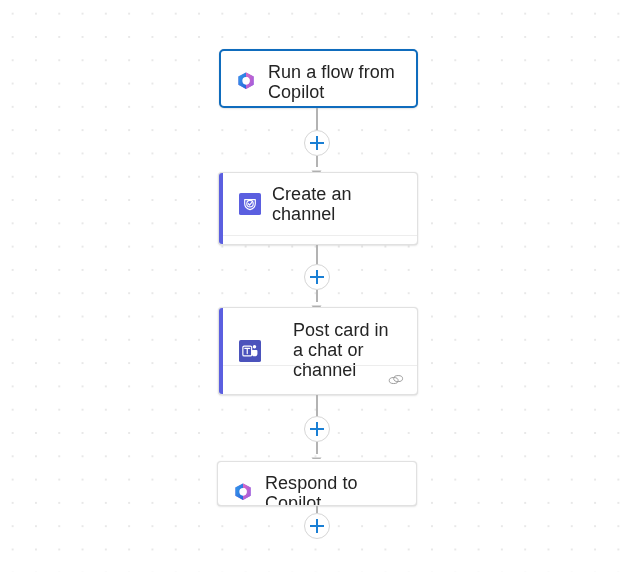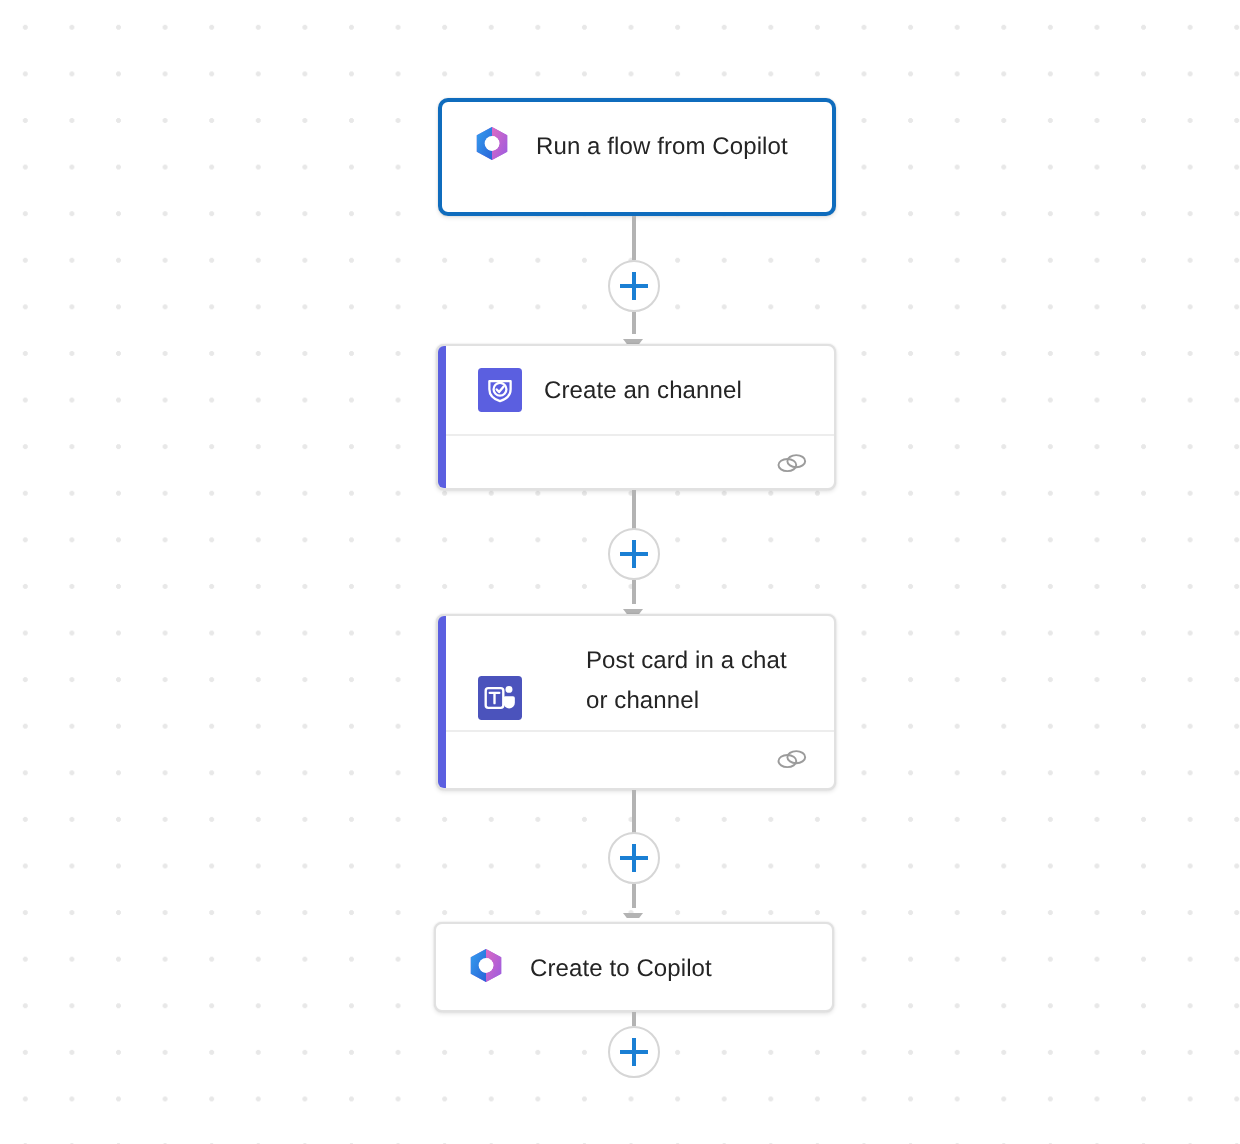--- a/index.html
+++ b/index.html
@@ -67,21 +67,21 @@
     gap: 11px;
     padding: 11px 14px 11px 20px;
     min-height: 34px;
     box-sizing: border-box;
   }
   .node.selected .node-header,
   .node.plain .node-header {
     padding-left: 14px;
   }
   .node-title {
-    font-size: 12px;
+    font-size: 18px;
     line-height: 20px;
     color: #242424;
     font-family: "Liberation Sans", sans-serif;
     letter-spacing: 0.05px;
   }
 
   .node-footer {
     border-top: 1px solid #ededed;
     height: 28px;
     display: flex;
@@ -221,21 +221,21 @@
   </div>
   <div class="conn-line" style="left:316px; top:290px; height:12px;"></div>
   <div class="arrow-head" style="left:311px; top:299px;">
     <svg viewBox="0 0 11 8" width="11" height="8">
         <path d="M0.5 0.5 L5.5 7 L10.5 0.5 Z" fill="#b3b3b3"></path>
       </svg>
   </div>
 
   <div class="node accented" style="left:218px; top:307px; width:200px; height:88px;">
     <div class="accent-bar"></div>
-    <div class="node-header" style="align-items:flex-end; padding-top:12px;gap:32px;">
+    <div class="node-header" style="align-items:center; padding-top:12px;gap:32px;">
       <span class="icon-box" style="margin-top:1px;">
         <svg viewBox="0 0 24 24" width="22" height="22" aria-hidden="true">
           <rect x="0" y="0" width="24" height="24" rx="2" fill="#4b53bc"></rect>
           <rect x="4.2" y="6.6" width="9.6" height="10.8" rx="1.4" fill="none" stroke="#ffffff" stroke-width="1.3"></rect>
           <path d="M6.4 9.2 h5.2 M9.0 9.2 v5.6" stroke="#ffffff" stroke-width="1.3" stroke-linecap="round"></path>
           <circle cx="16.9" cy="7.3" r="1.9" fill="#ffffff"></circle>
           <path d="M14.9 11.0 h4.2 a1 1 0 0 1 1 1 v2.6 a3.1 3.1 0 0 1 -3.1 3.1 a3.1 3.1 0 0 1 -3.1 -3.1 v-2.6 a1 1 0 0 1 1 -1 Z" fill="#ffffff"></path>
         </svg>
       </span>
       <span class="node-title">Post card in a chat or channel</span>
@@ -265,21 +265,21 @@
     <div class="node-header">
       <span class="icon-box">
         <svg viewBox="0 0 24 24" width="22" height="22" aria-hidden="true">
           <path d="M12 1.6 L20.3 6.1 L20.3 15.1 L12 19.6 L3.7 15.1 L3.7 6.1 Z" fill="url(#cpB)"></path>
           <path d="M12 1.6 L20.3 6.1 L20.3 15.1 L12 19.6 Z" fill="url(#cpC)" opacity="0.95"></path>
           <path d="M12 1.6 L3.7 6.1 L3.7 15.1 L12 19.6 Z" fill="url(#cpA)" opacity="0.9"></path>
           <circle cx="12" cy="10.6" r="4.0" fill="#ffffff"></circle>
           <path d="M12 6.6 a4 4 0 0 1 0 8 a4 4 0 0 1 -2.9 -1.25 A4 4 0 0 0 12 6.6 Z" fill="#ffffff"></path>
         </svg>
       </span>
-      <span class="node-title">Create to Copilot</span>
+      <span class="node-title">Respond to Copilot</span>
     </div>
   </div>
 
   <div class="conn-line" style="left:316px; top:506px; height:7px;"></div>
   <div class="plus-btn" style="left:304px; top:513px;">
     <span class="plus-glyph"></span>
   </div>
 
 </div>
 

